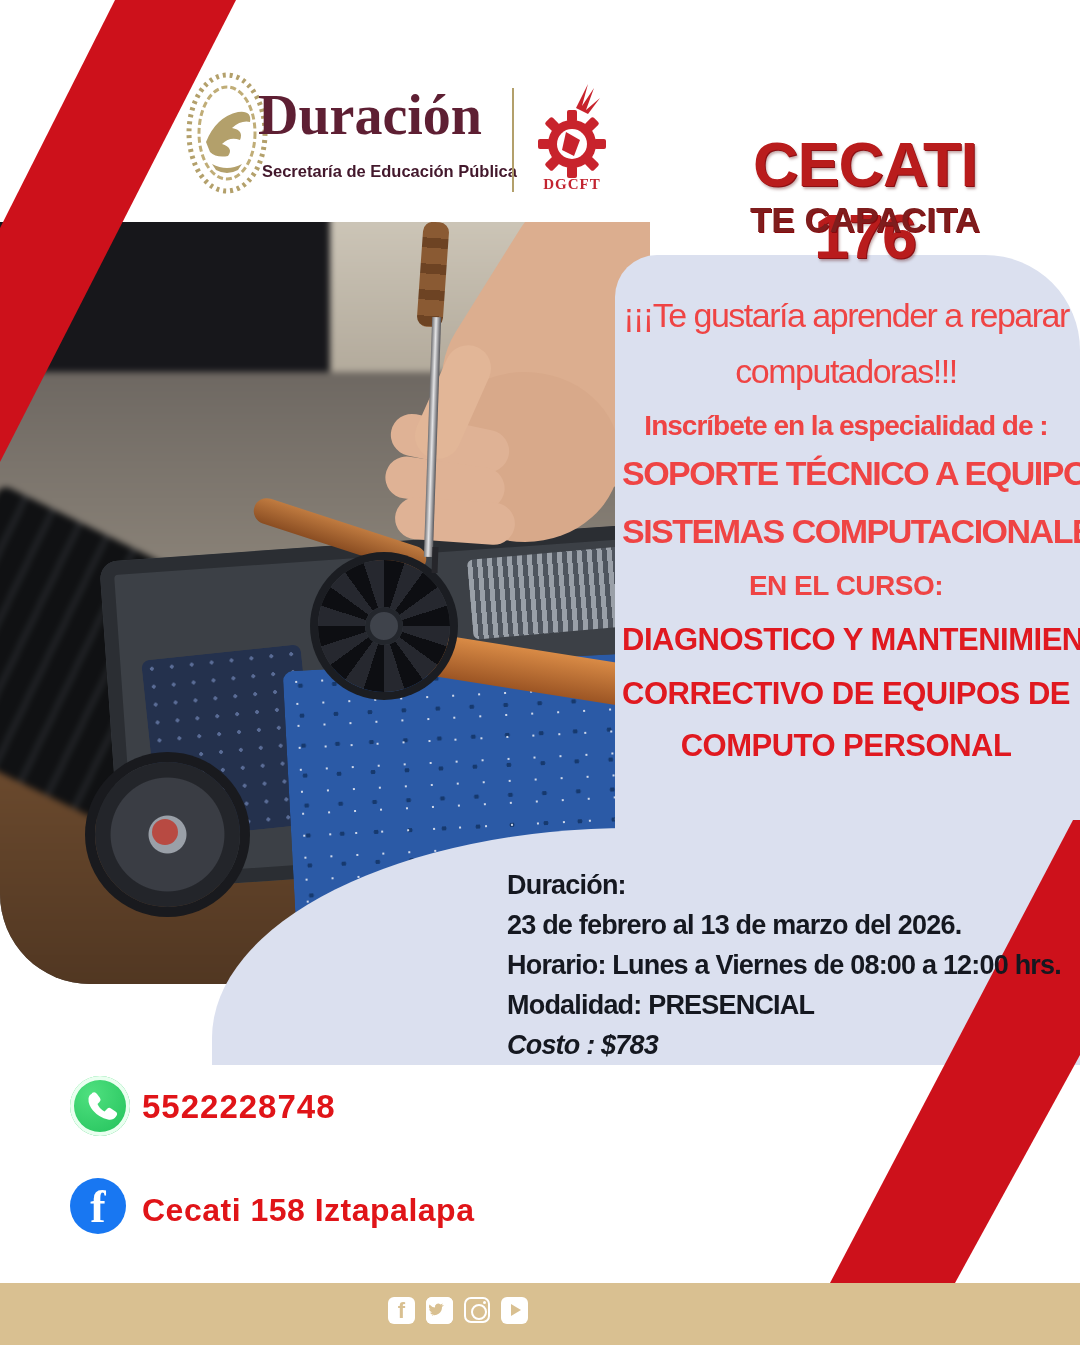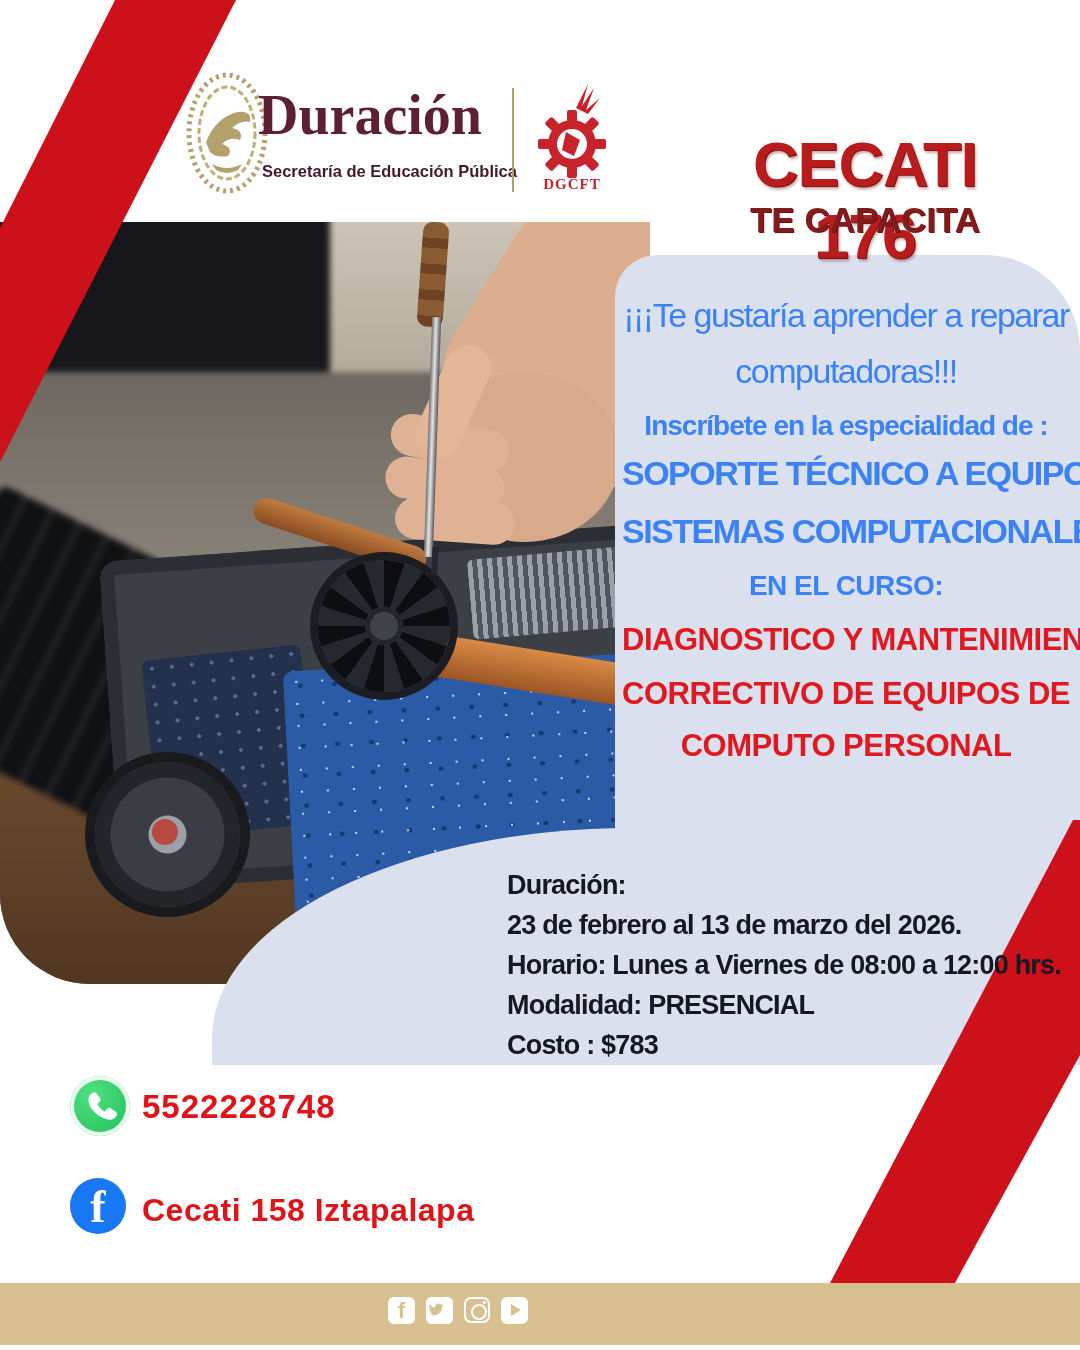--- a/index.html
+++ b/index.html
@@ -25,21 +25,21 @@
   .cecati-sub{left:700px;top:200px;width:330px;text-align:center;font-size:35px;font-weight:bold;
               color:#7f1d1d;text-shadow:1px 1px 0 #87090d;letter-spacing:0px;}
 
   
   .panel-main{left:615px;top:255px;width:465px;height:810px;background:#dbe0ef;
               border-radius:42px 95px 0 0;}
   .panel-lower{left:212px;top:828px;width:868px;height:237px;background:#dbe0ef;
                border-top-left-radius:420px 210px;}
 
   
-  .ptxt{left:622px;width:448px;text-align:center;color:#3b82f6;white-space:nowrap;}
+  .ptxt{left:622px;width:448px;text-align:center;color:#ef4444;white-space:nowrap;}
   .hook{font-size:34px;font-weight:400;letter-spacing:-1.5px;}
   .enroll{font-size:28px;font-weight:700;letter-spacing:-1px;}
   .spec{font-size:34px;font-weight:bold;letter-spacing:-1.5px;}
   .curso{font-size:28px;font-weight:bold;letter-spacing:-0.5px;}
   .diag{font-size:31px;font-weight:bold;letter-spacing:-0.5px;color:#e01920;}
 
   .detail{left:507px;width:470px;font-size:27px;font-weight:bold;color:#151820;
           letter-spacing:-0.8px;white-space:nowrap;}
 
   
@@ -196,21 +196,21 @@
   <div class="abs ptxt spec" style="top:512px;">SISTEMAS COMPUTACIONALES</div>
   <div class="abs ptxt curso" style="top:570px;">EN EL CURSO:</div>
   <div class="abs ptxt diag" style="top:622px;">DIAGNOSTICO Y MANTENIMIENTO</div>
   <div class="abs ptxt diag" style="top:676px;">CORRECTIVO DE EQUIPOS DE</div>
   <div class="abs ptxt diag" style="top:728px;">COMPUTO PERSONAL</div>
 
   <div class="abs detail" style="top:870px;">Duración:</div>
   <div class="abs detail" style="top:910px;">23 de febrero al 13 de marzo del 2026.</div>
   <div class="abs detail" style="top:950px;">Horario: Lunes a Viernes de 08:00 a 12:00 hrs.</div>
   <div class="abs detail" style="top:990px;">Modalidad: PRESENCIAL</div>
-  <div class="abs detail" style="top:1030px;">Costo : $783</div>
+  <div class="abs detail" style="top:1030px;font-style:italic;">Costo : $783</div>
 
   <div class="abs wa-badge">
     <svg width="60" height="60" viewBox="0 0 60 60">
       <path d="M22 17 q3 -2 5 1 l3 4 q1.5 2 -0.5 4 l-2 2 q2 5 7 7.5 l2.5 -2.5 q2 -2 4 -0.5 l4.5 3 q3 2 0.5 5 q-3 4 -8 3 q-9 -2 -15 -9 q-5 -6 -4.5 -12 q0.3 -3.5 3.5 -5 Z" fill="#ffffff"></path>
     </svg>
   </div>
   <div class="abs wa-number">5522228748</div>
 
   <div class="abs fb-badge">f</div>
   <div class="abs fb-name">Cecati 158 Iztapalapa</div>

